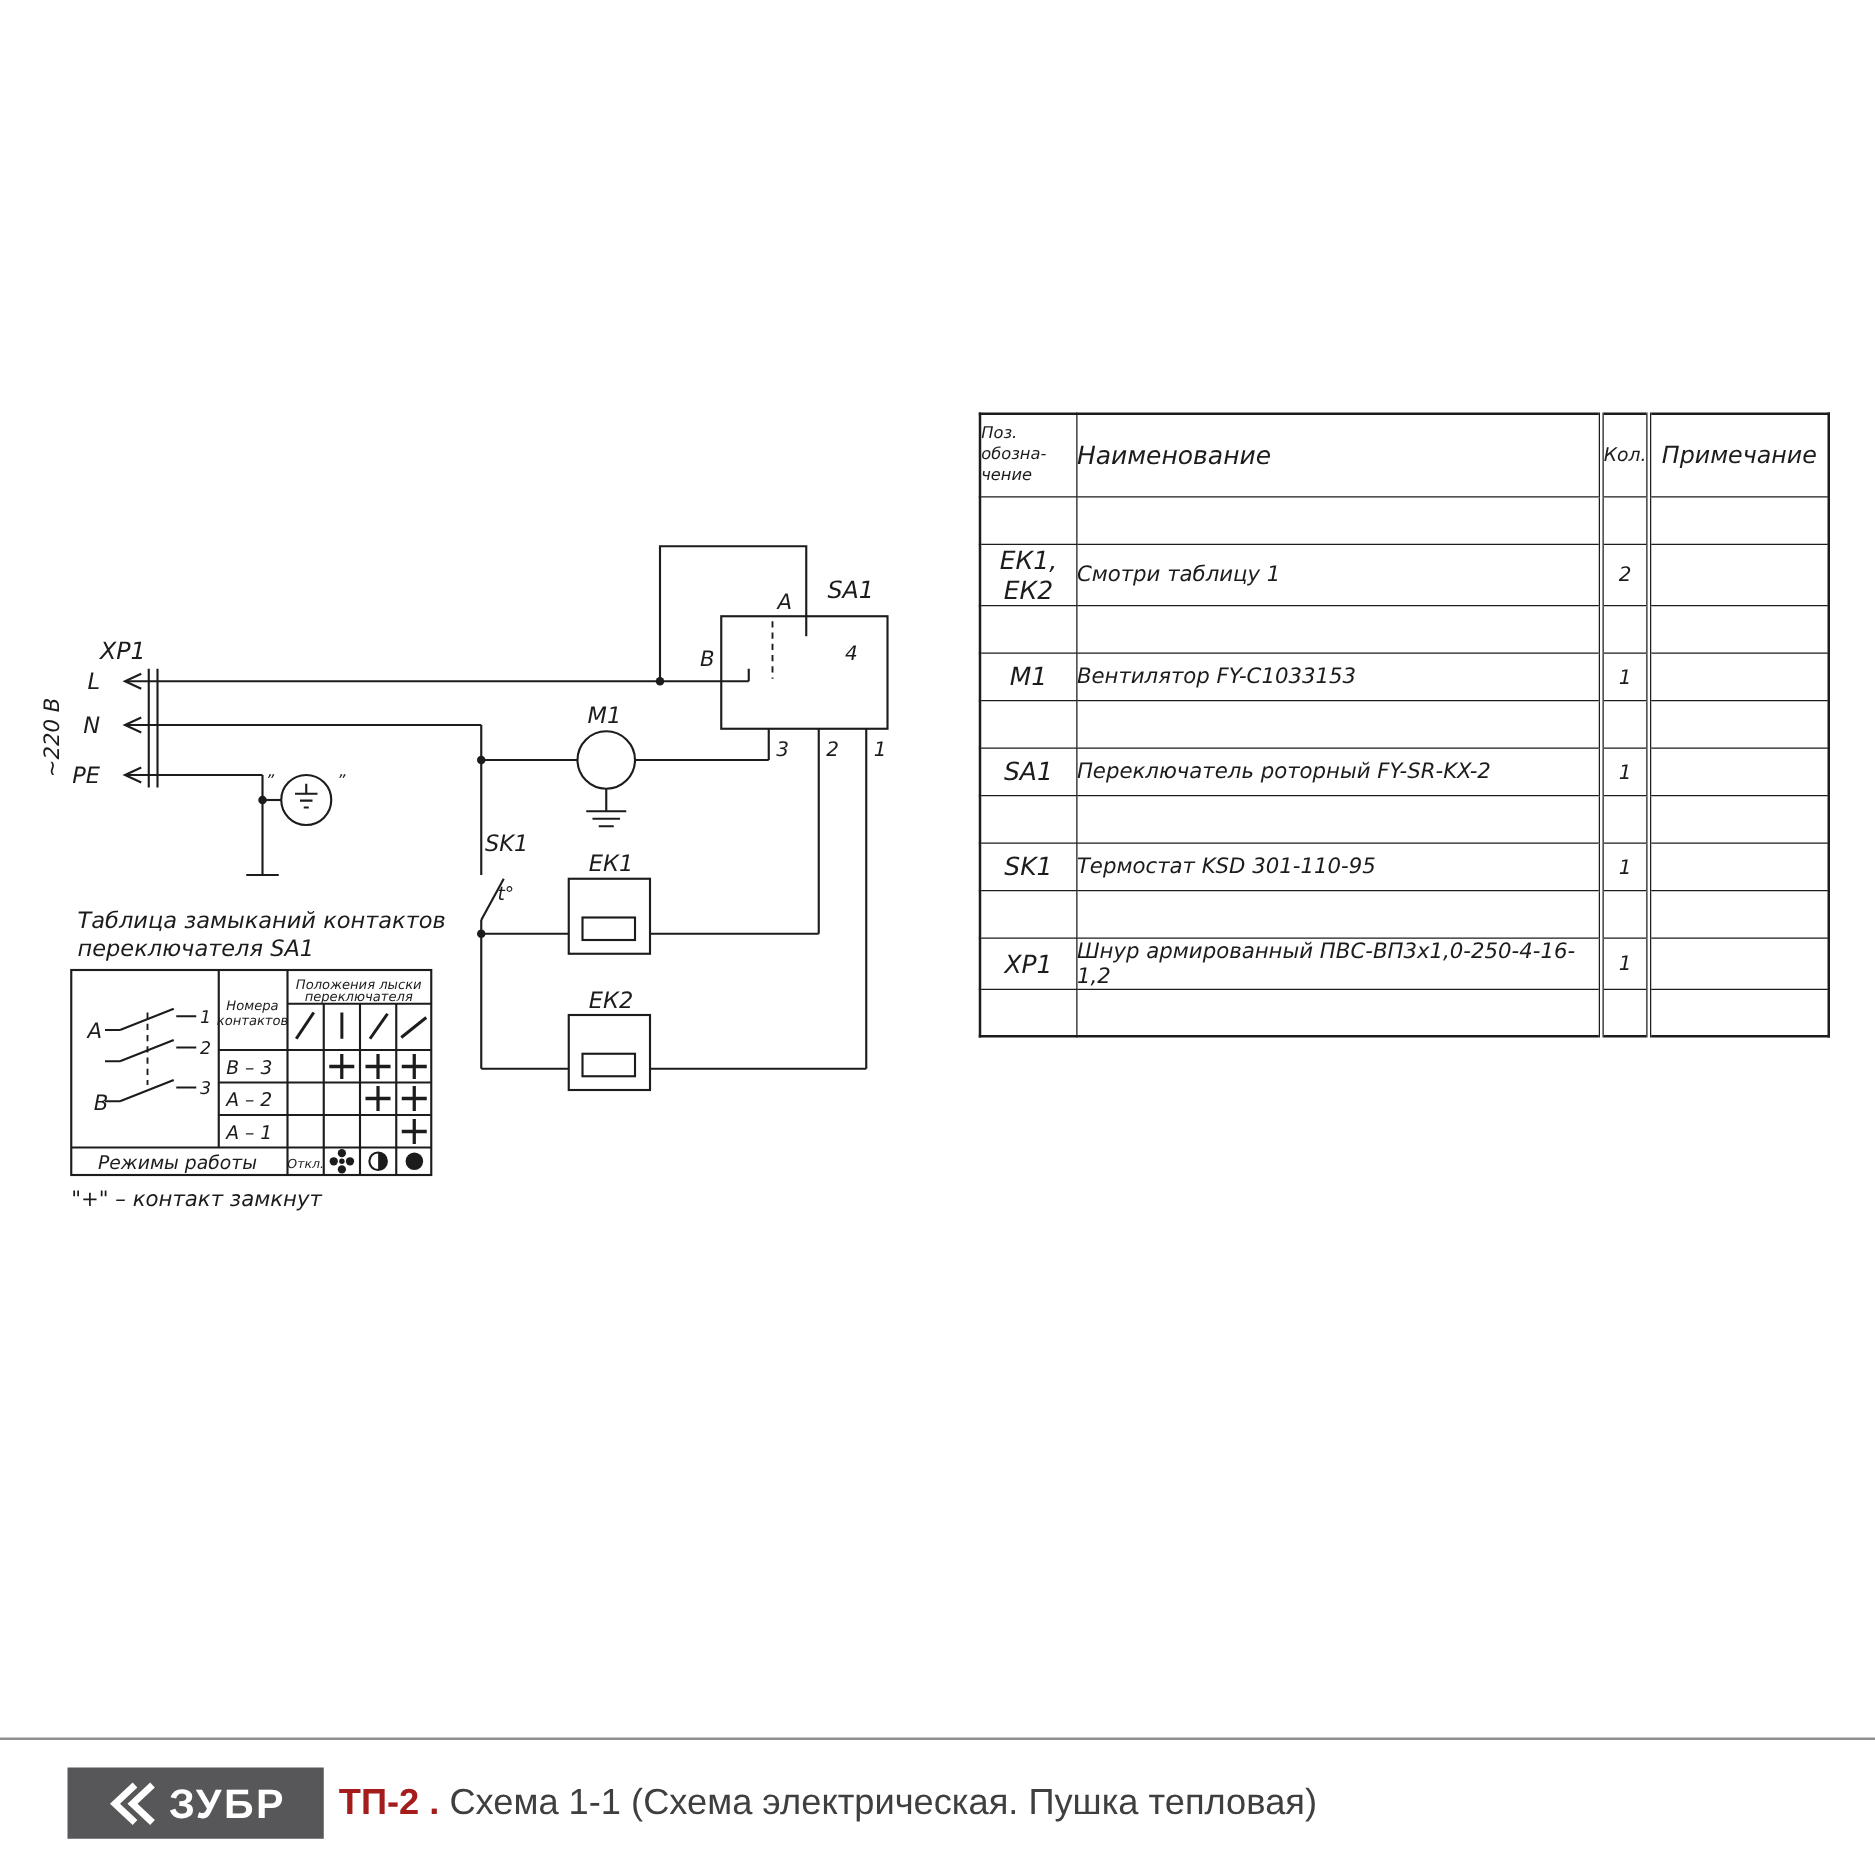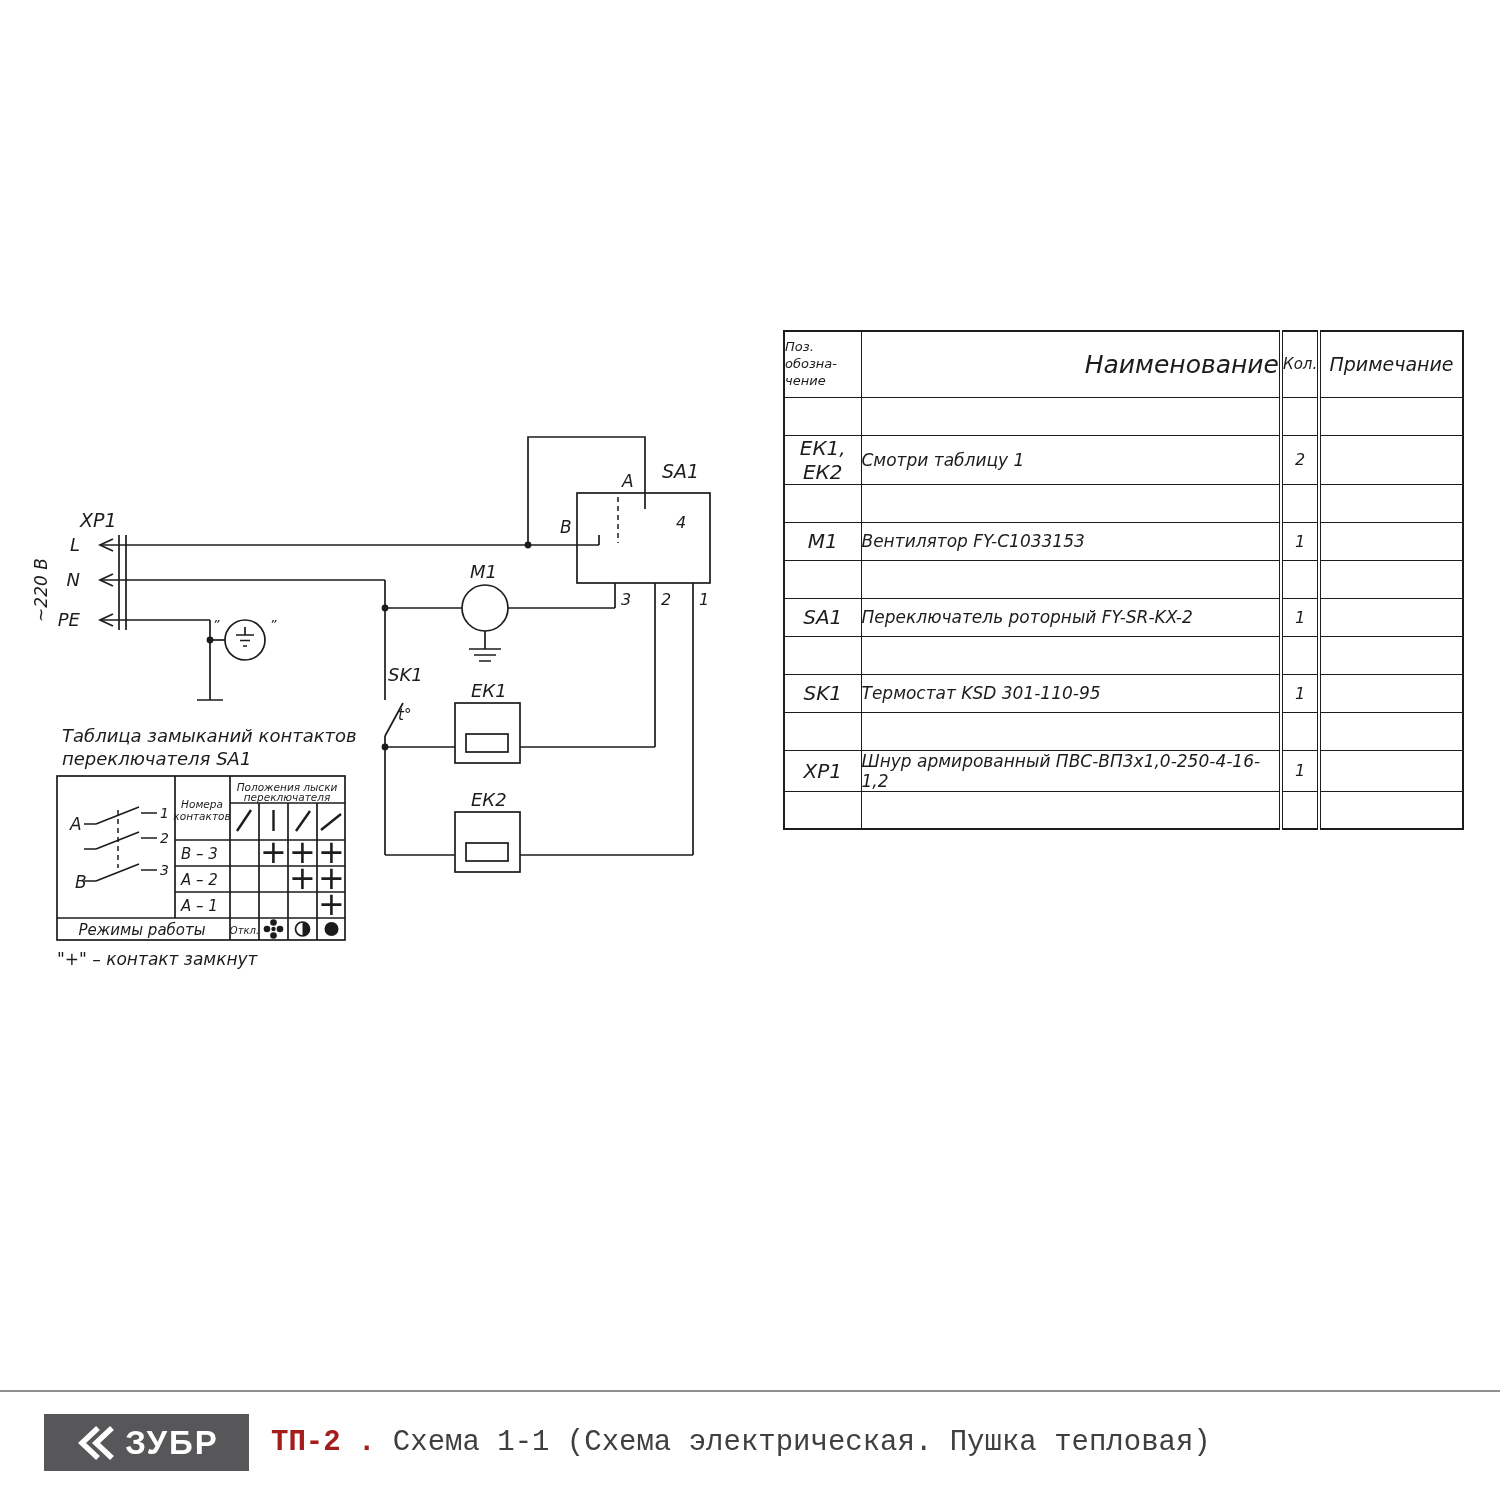--- a/index.html
+++ b/index.html
@@ -22,40 +22,40 @@
   
   .parts-table {
     position:absolute; left:783px; top:330px; width:679px;
     border-collapse:collapse; table-layout:fixed;
     font-style:italic; color:var(--ink); border:2.5px solid var(--ink);
   }
   .parts-table td, .parts-table th { border:1.6px solid var(--ink); padding:0; vertical-align:middle; font-weight:normal; overflow:hidden; }
   .parts-table thead tr { height:66px; }
   .parts-table tbody tr { height:38px; }
   .h-pos  { font-size:13px; line-height:1.3; text-align:left; }
-  .h-name { font-size:25px; text-align:right; }
+  .h-name { font-size:20px; text-align:left; }
   .h-qty  { font-size:15px; text-align:center;margin-left:28px; }
   .h-note { font-size:19px; text-align:center; }
   .c-pos  { font-size:20px; text-align:center; }
   .c-name { font-size:17px; text-align:left; padding-left:8px; }
   .c-qty  { font-size:16px; text-align:center; }
   .col-qty { border-left:4px double var(--ink) !important; border-right:4px double var(--ink) !important; }
   
   .footer-rule { position:absolute; left:0; top:1390px; width:1500px; height:2px; background:#8f8f8f; }
   .logo-box {
-    position:absolute; left:44px; top:1414px; width:205px; height:57px;
+    position:absolute; left:54px; top:1414px; width:205px; height:57px;
     background:var(--logo_gray); display:flex; align-items:center; justify-content:center; gap:9px;
   }
   .logo-text {
     color:#fff; font-weight:bold; font-size:33px; letter-spacing:2px;
     font-family:"Liberation Sans", sans-serif;
   }
   .caption {
     position:absolute; left:271px; top:1426px; font-size:29px;
-    font-family:Liberation Mono, monospace; color:var(--caption_gray); white-space:nowrap;
+    font-family:Liberation Sans, sans-serif; color:var(--caption_gray); white-space:nowrap;
   }
   .caption .model { color:var(--model_red); font-weight:bold; }
 </style>
 </head>
 <body>
 
 <div class="sheet">
 
   <svg class="schematic-svg" width="760" height="1000" viewBox="0 0 760 1000">
 

